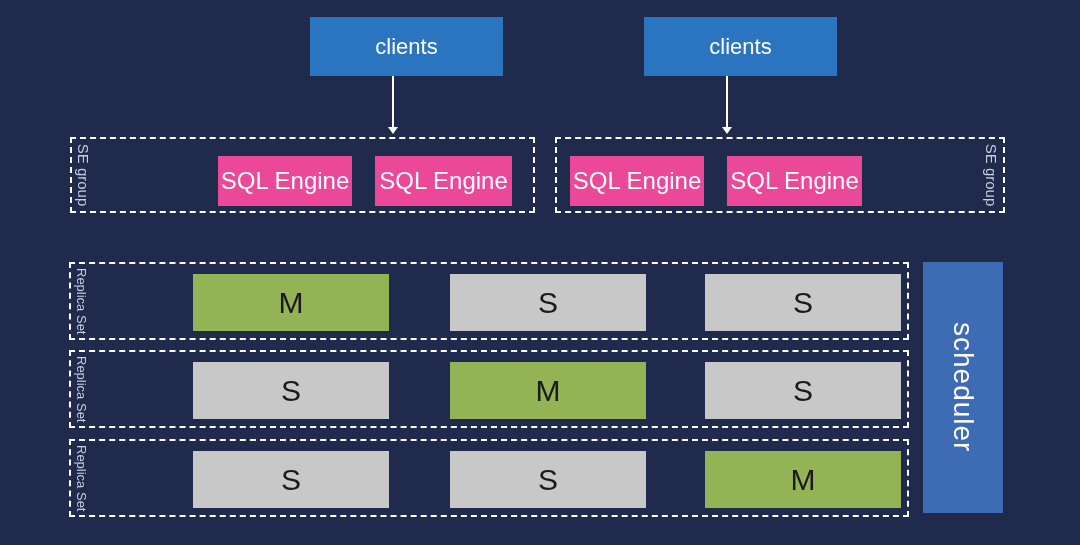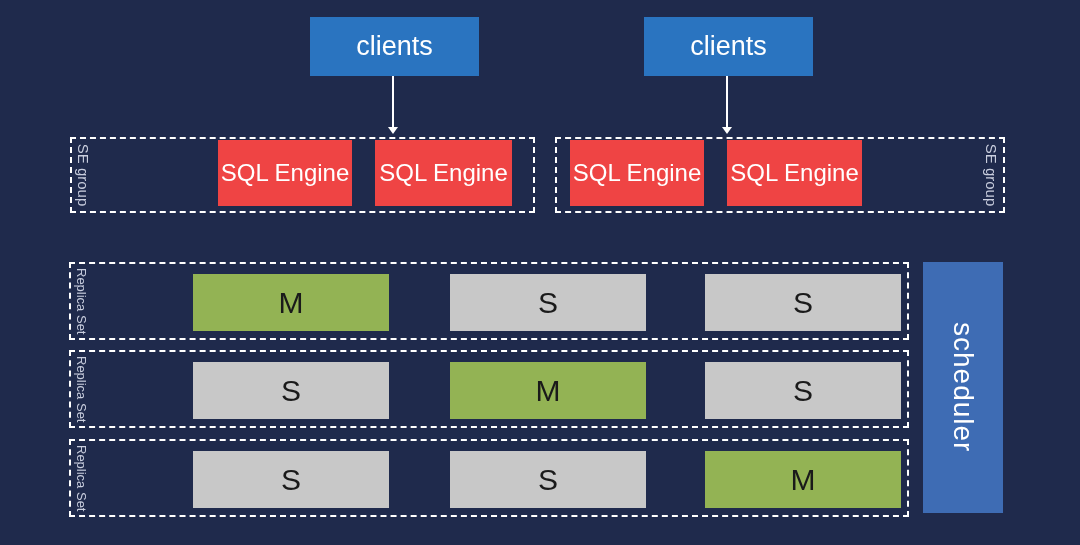--- a/index.html
+++ b/index.html
@@ -8,24 +8,24 @@
     position: relative;
     width: 1080px; height: 545px;
     background: #1f2a4c;
     font-family: "Liberation Sans", sans-serif;
     overflow: hidden;
   }
 
   
   .clients-box {
     position: absolute;
-    top: 17px; width: 169px; height: 59px;
+    top: 17px; width: 193px; height: 59px;
     background: #2a74c0;
     color: #ffffff;
-    font-size: 27px;
+    font-size: 22px;
     display: flex; align-items: center; justify-content: center;
   }
 
   
   .arrow-line {
     position: absolute;
     width: 2px; height: 51px; top: 76px;
     background: #ffffff;
   }
   .arrow-head {
@@ -38,22 +38,22 @@
   }
 
   
   .se-group {
     position: absolute;
     top: 137px; height: 76px;
     border: 2px dashed #ffffff;
   }
   .engine-box {
     position: absolute;
-    top: 1px; height: 66px;
-    background: #ef4444;
+    top: 17px; height: 50px;
+    background: #ec4899;
     color: #ffffff;
     font-size: 24px;
     display: flex; align-items: center; justify-content: center;
   }
 
   
   .vlabel {
     position: absolute;
     writing-mode: vertical-rl;
     text-orientation: mixed;

